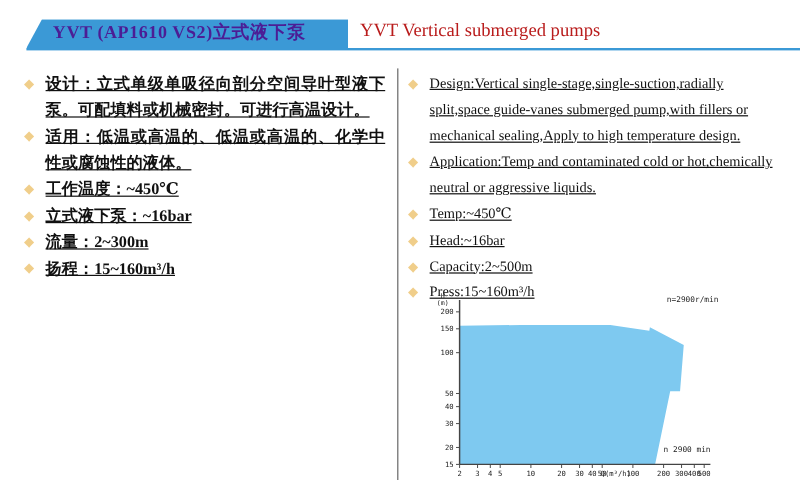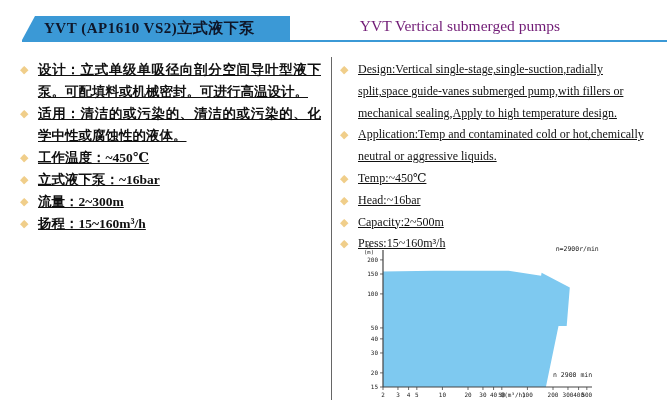--- a/index.html
+++ b/index.html
@@ -6,29 +6,29 @@
   .page{
     position:relative;width:667px;height:405px;background:#ffffff;overflow:hidden;
     font-family:"Liberation Serif","DejaVu Serif",serif;color:#111;
   }
   
   .banner{
     position:absolute;left:22px;top:16px;width:246px;height:24px;
     background:#3b99d6;
     clip-path:polygon(13px 0,100% 0,100% 100%,0 100%);
     line-height:24px;padding-left:22px;
-    font-weight:bold;font-size:15px;color:#0f172a;
+    font-weight:bold;font-size:15px;color:#4c1d95;
     letter-spacing:0.5px;white-space:nowrap;
   }
   .header-underline{
     position:absolute;left:22px;top:40px;right:0;height:2px;background:#3b99d6;
   }
   .en-title{
-    position:absolute;left:300px;top:17px;width:260px;text-align:right;
-    font-size:15.5px;color:#701a75;white-space:nowrap;
+    position:absolute;left:300px;top:17px;width:260px;text-align:left;
+    font-size:15.5px;color:#b91c1c;white-space:nowrap;
   }
   
   .column-divider{
     position:absolute;left:331px;top:57px;width:1px;height:343px;background:#666;
   }
   .col{position:absolute;top:59px;}
   .col-left{left:20px;width:301px;font-size:13.5px;line-height:22px;font-weight:600;
     font-family:"Liberation Serif","DejaVu Serif",serif;}
   .col-right{left:340px;width:312px;font-size:12px;line-height:21.8px;}
   .spec-item{display:flex;align-items:flex-start;}
@@ -56,21 +56,21 @@
 
   <div class="column-divider"></div>
 
   <div class="col col-left" id="left-col">
       <div class="spec-item">
         <span class="bullet" style="color: rgb(240, 206, 138);">◆</span>
         <span class="spec-text">设计：立式单级单吸径向剖分空间导叶型液下泵。可配填料或机械密封。可进行高温设计。</span>
       </div>
       <div class="spec-item">
         <span class="bullet" style="color: rgb(240, 206, 138);">◆</span>
-        <span class="spec-text">适用：清洁的或污染的、清洁的或污染的、化学中性或腐蚀性的液体。</span>
+        <span class="spec-text">适用：低温或高温的、低温或高温的、化学中性或腐蚀性的液体。</span>
       </div>
       <div class="spec-item">
         <span class="bullet" style="color: rgb(240, 206, 138);">◆</span>
         <span class="spec-text">工作温度：~450℃</span>
       </div>
       <div class="spec-item">
         <span class="bullet" style="color: rgb(240, 206, 138);">◆</span>
         <span class="spec-text">立式液下泵：~16bar</span>
       </div>
       <div class="spec-item">

